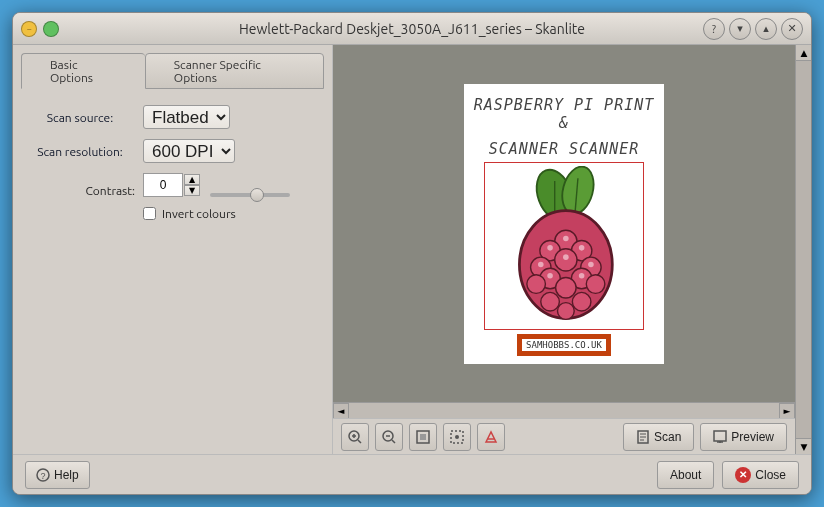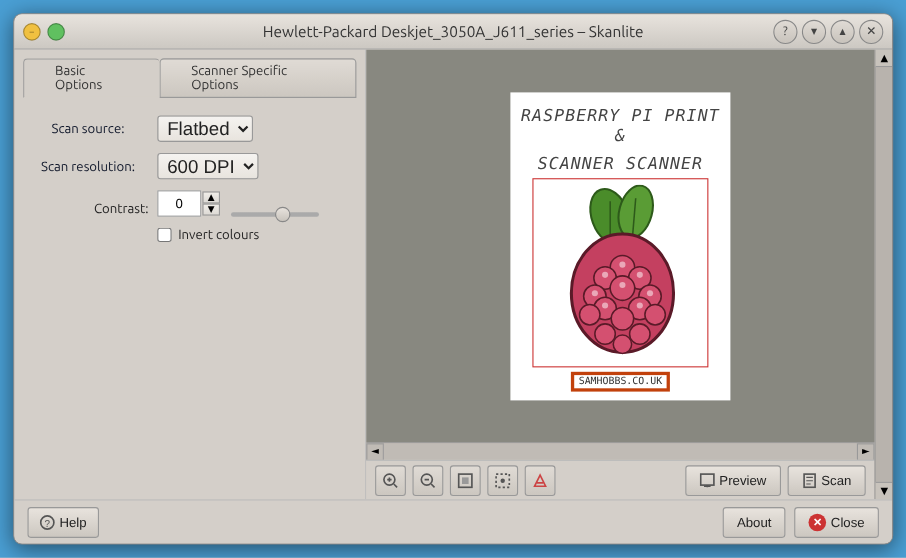--- a/index.html
+++ b/index.html
@@ -266,21 +266,21 @@
       text-align: center;
       letter-spacing: 1px;
       margin-bottom: 4px;
       padding-top: 4px;
       font-style: italic;
     }
     .url-text {
       font-size: 9px;
       font-family: monospace;
       color: #333;
-      border: 3px solid #c2410c;
+      border: 5px solid #c2410c;
       padding: 1px 4px;
       margin-top: 4px;
     }
     .horizontal-scroll {
       height: 16px;
       background: #c0bbb5;
       display: flex;
       align-items: center;
       border-top: 1px solid #999;
     }
@@ -587,34 +587,34 @@
           </div>
           <div class="tool-btn" title="Clear">
             <svg width="16" height="16" viewBox="0 0 16 16">
               <path d="M3 13 L8 3 L13 13 Z" fill="none" stroke="#c44" stroke-width="1.5"></path>
               <line x1="5" y1="10" x2="11" y2="10" stroke="#c44" stroke-width="1.5"></line>
             </svg>
           </div>
           <div class="toolbar-right">
             <button class="action-btn">
               <svg width="14" height="14" viewBox="0 0 14 14">
-                <rect x="1" y="1" width="12" height="10" fill="none" stroke="#555" stroke-width="1.5"></rect>
-                <line x1="4" y1="12" x2="10" y2="12" stroke="#555" stroke-width="1.5"></line>
-                <line x1="7" y1="11" x2="7" y2="13" stroke="#555" stroke-width="1.5"></line>
-              </svg>
-              <span>Preview</span>
-            </button>
-            <button class="action-btn">
-              <svg width="14" height="14" viewBox="0 0 14 14">
                 <rect x="2" y="1" width="10" height="12" fill="none" stroke="#555" stroke-width="1.5"></rect>
                 <line x1="4" y1="4" x2="10" y2="4" stroke="#555" stroke-width="1"></line>
                 <line x1="4" y1="7" x2="10" y2="7" stroke="#555" stroke-width="1"></line>
                 <line x1="4" y1="10" x2="8" y2="10" stroke="#555" stroke-width="1"></line>
               </svg>
               <span>Scan</span>
+            </button>
+            <button class="action-btn">
+              <svg width="14" height="14" viewBox="0 0 14 14">
+                <rect x="1" y="1" width="12" height="10" fill="none" stroke="#555" stroke-width="1.5"></rect>
+                <line x1="4" y1="12" x2="10" y2="12" stroke="#555" stroke-width="1.5"></line>
+                <line x1="7" y1="11" x2="7" y2="13" stroke="#555" stroke-width="1.5"></line>
+              </svg>
+              <span>Preview</span>
             </button>
           </div>
         </div>
       </div>
 
       <div class="vscrollbar">
         <div class="vscroll-btn">▲</div>
         <div class="vscroll-track"></div>
         <div class="vscroll-btn-bottom">▼</div>
       </div>

